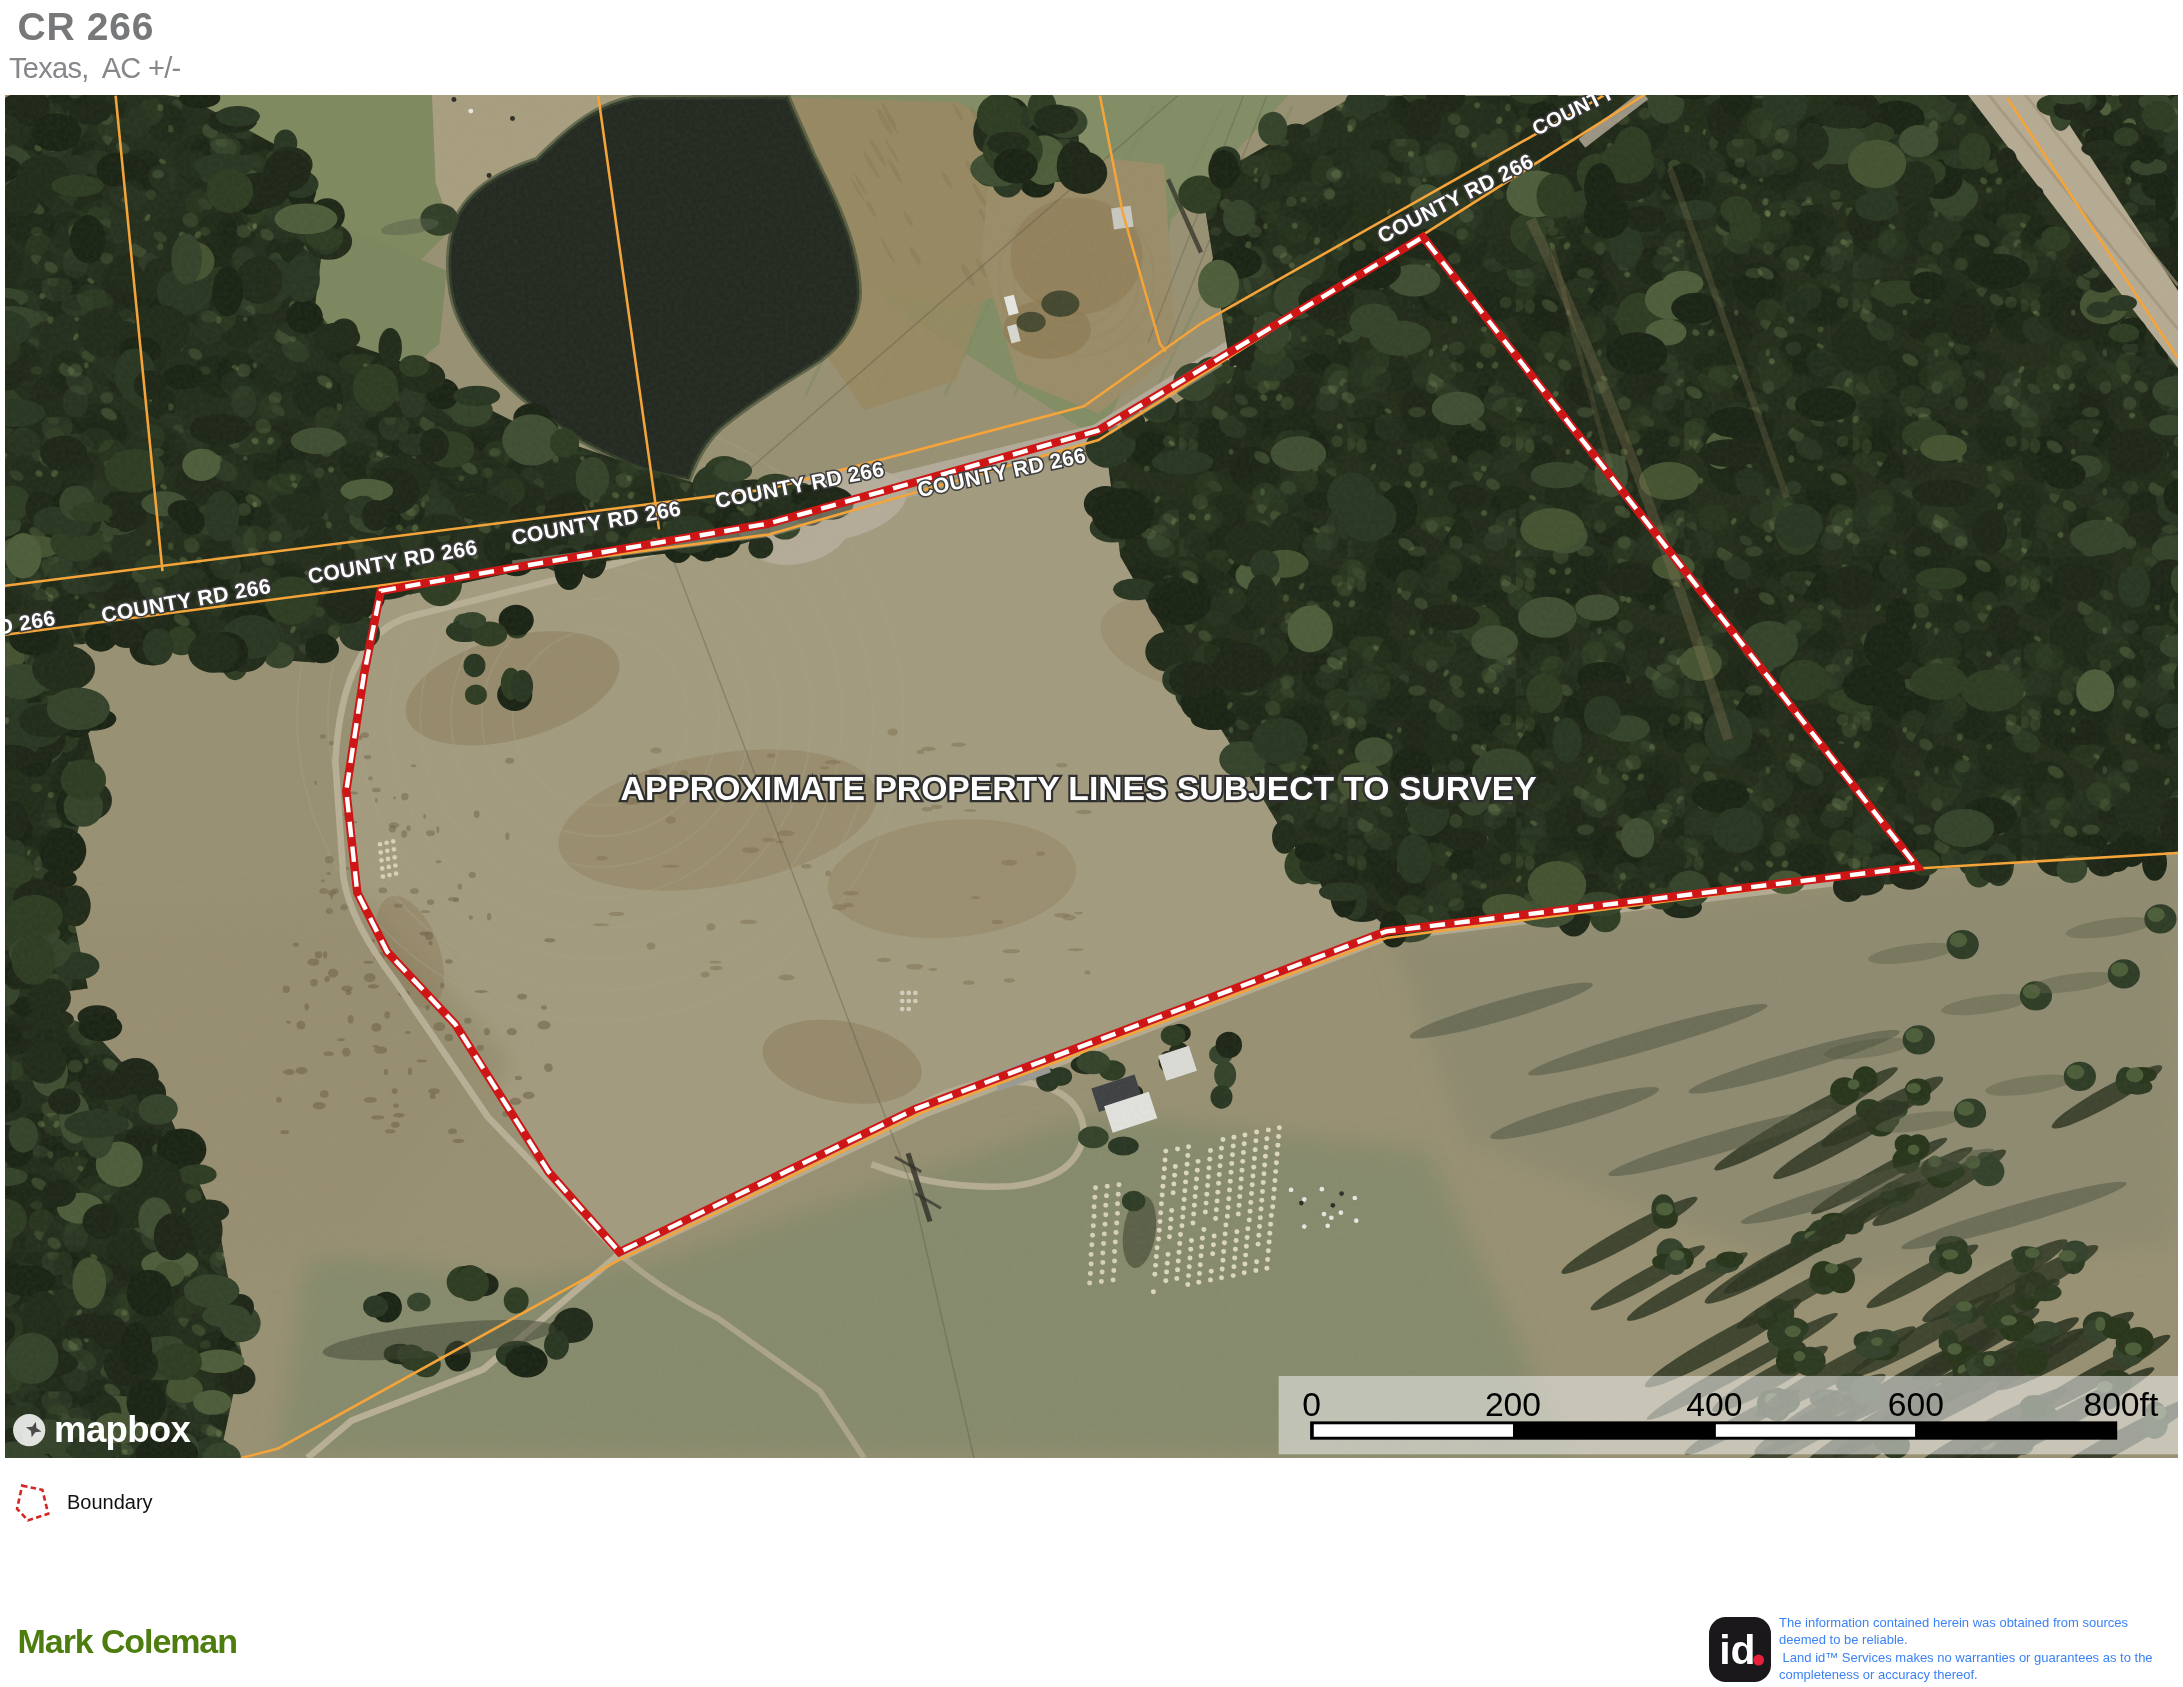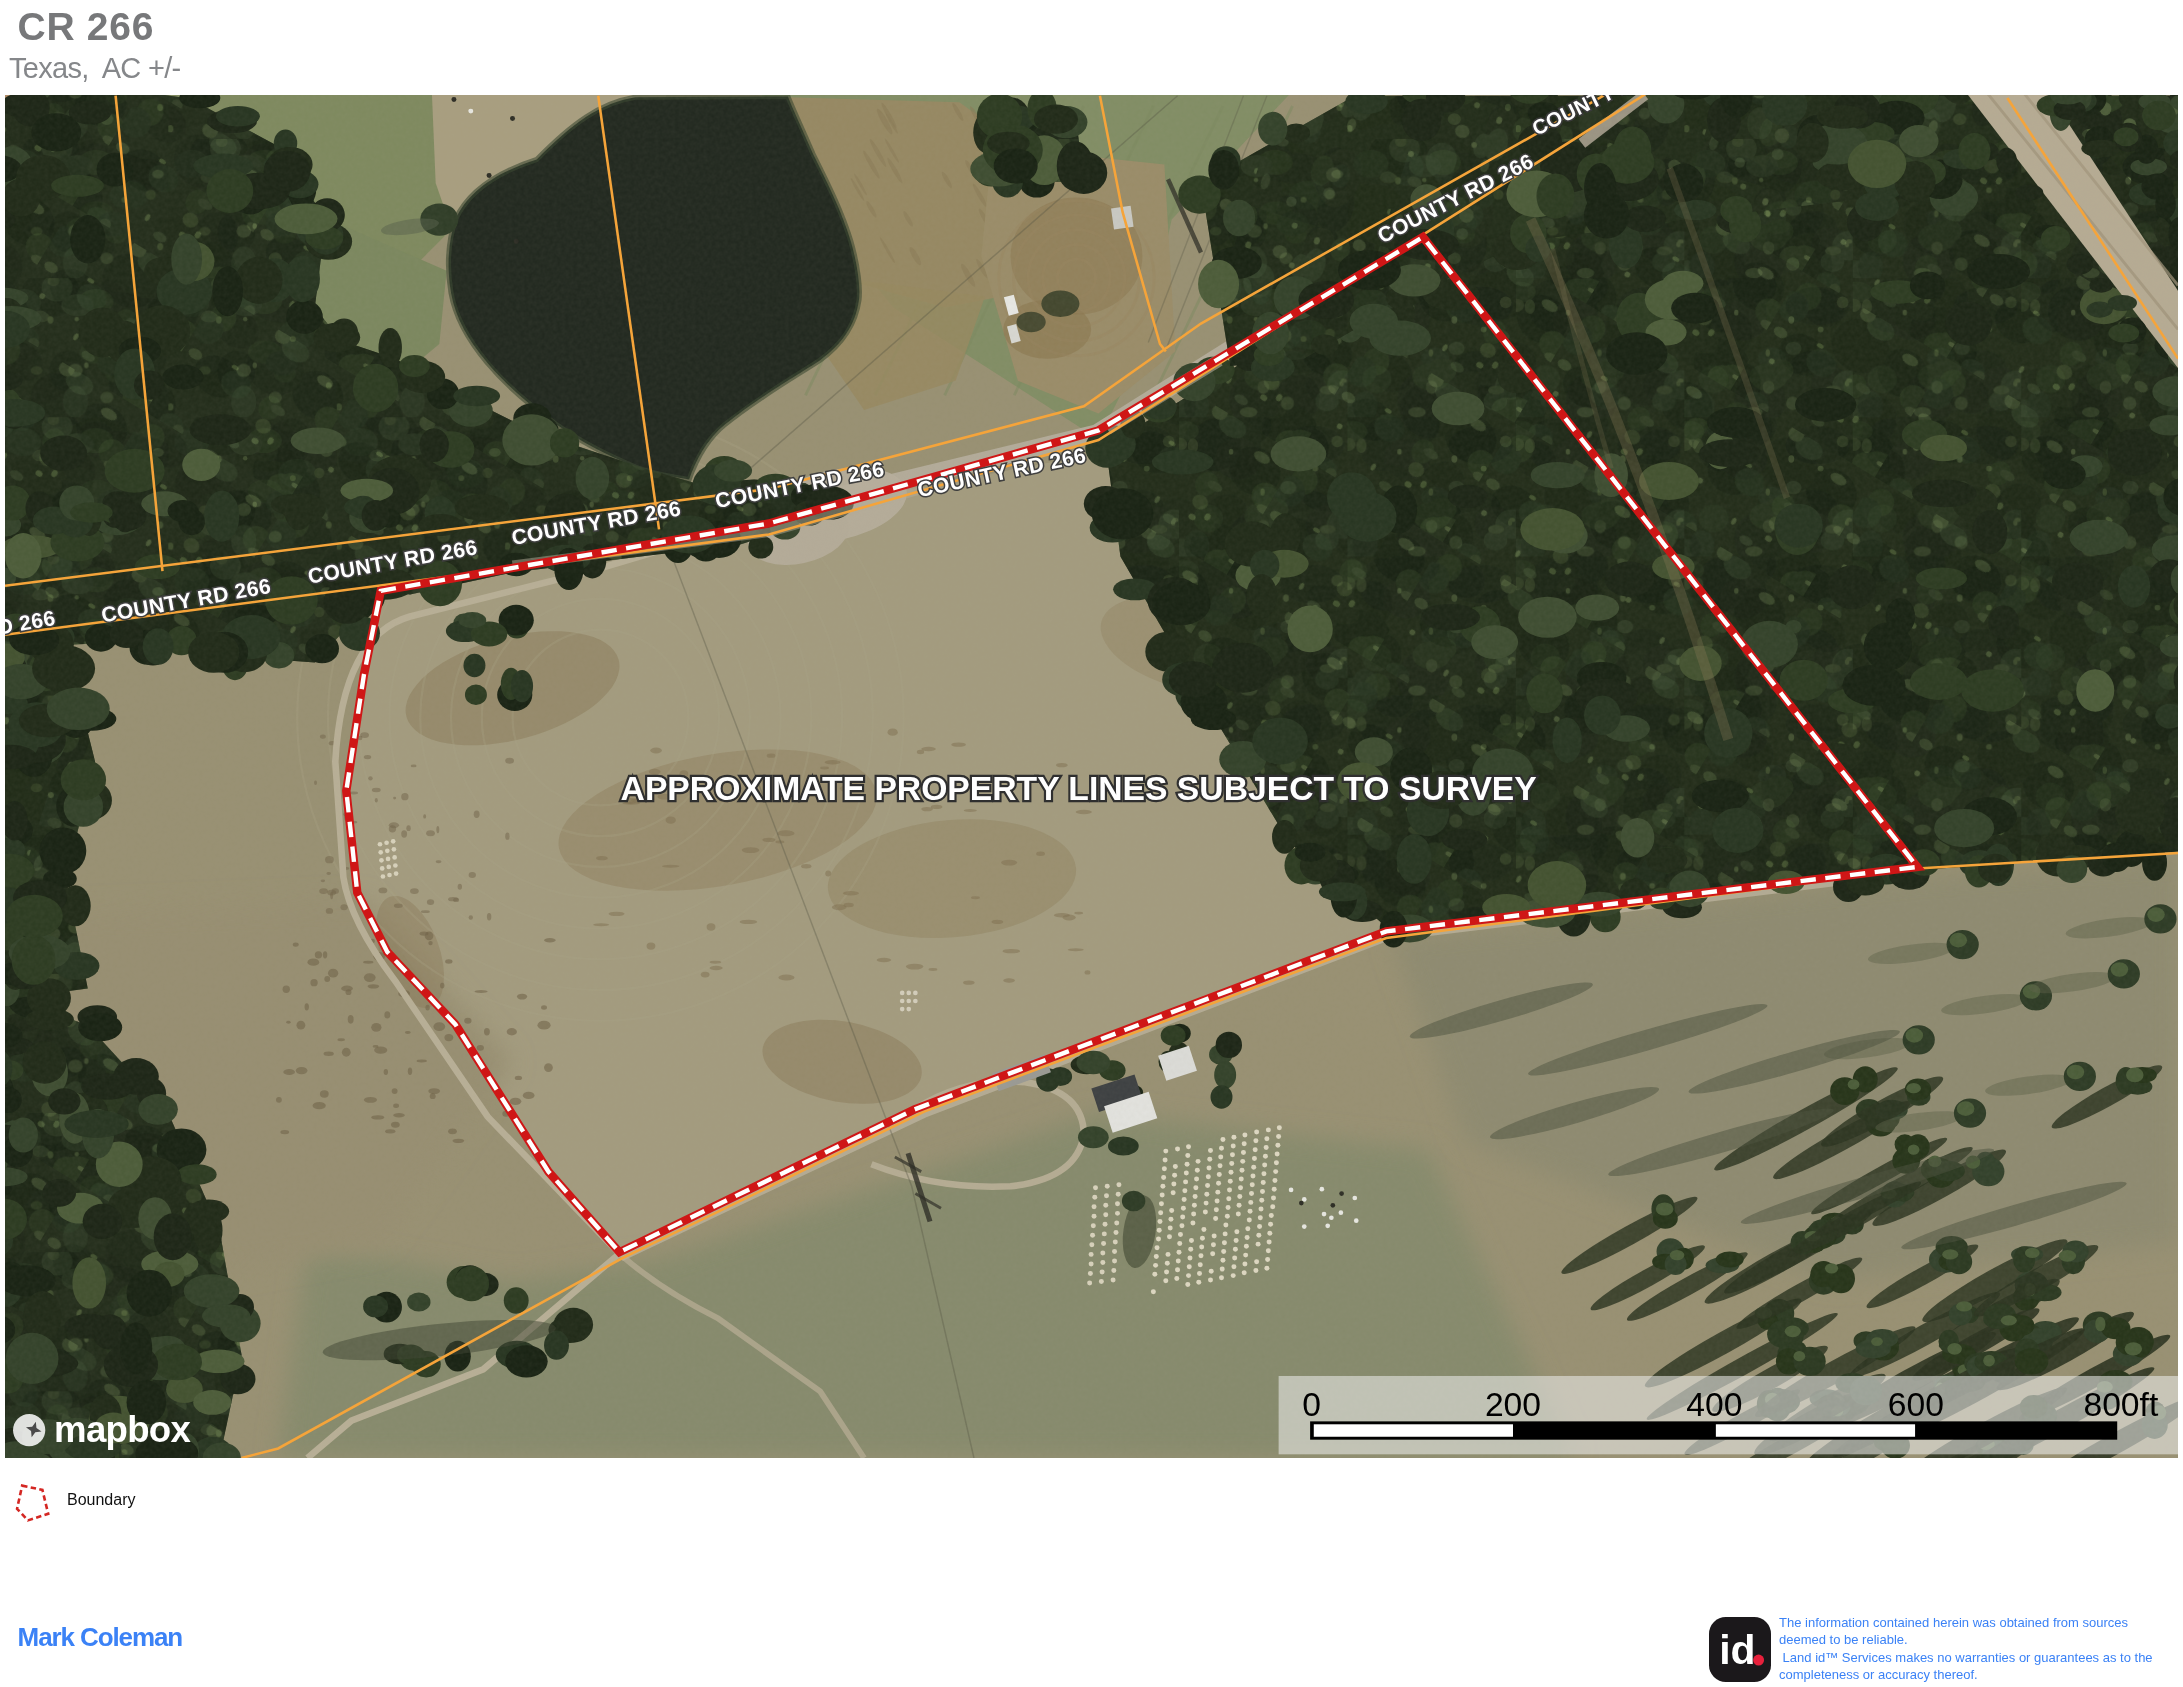--- a/index.html
+++ b/index.html
@@ -1741,21 +1741,21 @@
         <text x="2616" y="1934" text-anchor="middle" font-size="46" fill="#000">600</text>
         <text x="2896" y="1934" text-anchor="middle" font-size="46" fill="#000">800ft</text>
         <circle cx="40" cy="1953" r="22" fill="#ffffff" opacity="0.85"></circle>
         <path d="M46,1941 l3,8 8,3 -8,3 -3,8 -3,-8 -8,-3 8,-3 z" fill="#4a4a4a" transform="rotate(15 46 1953)"></path>
         <text x="74" y="1969" font-size="50" font-weight="bold" fill="#ffffff" letter-spacing="-1">mapbox</text>
       </g>
     </svg>
 <svg class="abs" style="left:13px;top:1482px" width="40" height="42" viewBox="0 0 54 58">
 <polygon points="12,5 40,11 48,44 20,53 5,37" fill="none" stroke="#d42723" stroke-width="3.6" stroke-dasharray="7.5 4.6"></polygon>
 </svg>
-<div class="abs" style="left:67px;top:1491px;font-size:16px;color:#111;">Boundary</div>
-<div class="abs" style="left:17.6px;top:1622px;font-size:26px;font-weight:bold;color:#3b82f6;letter-spacing:-1.1px;">Mark Coleman</div>
+<div class="abs" style="left:67px;top:1491px;font-size:20px;color:#111;">Boundary</div>
+<div class="abs" style="left:17.6px;top:1622px;font-size:34px;font-weight:bold;color:#4d7c0f;letter-spacing:-1.1px;">Mark Coleman</div>
 <svg class="abs" style="left:1709px;top:1617px" width="62" height="65" viewBox="0 0 85 89">
       <rect width="85" height="89" rx="23" fill="#1b181b"></rect>
       <text x="14" y="64" font-size="56" font-weight="bold" fill="#ffffff" font-family="Liberation Sans, sans-serif">id</text>
       <circle cx="68" cy="59" r="7.5" fill="#e8203c"></circle>
     </svg>
 <div class="abs" style="left:1779px;top:1614px;width:381px;font-size:13px;line-height:17.3px;color:#3b82f6;">The information contained herein was obtained from sources deemed to be reliable.<br>&nbsp;Land id™ Services makes no warranties or guarantees as to the completeness or accuracy thereof.</div>
 </div>
 
 </body></html>

